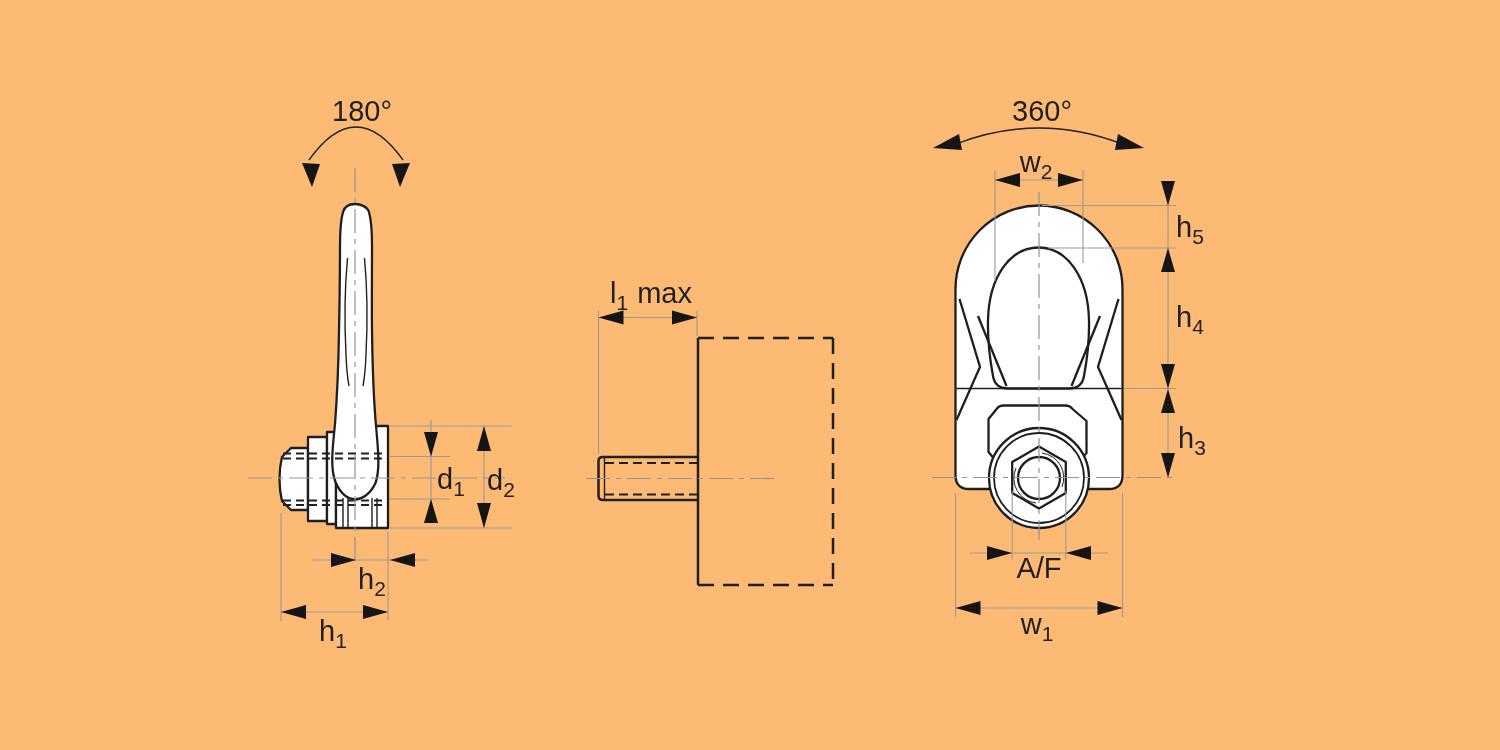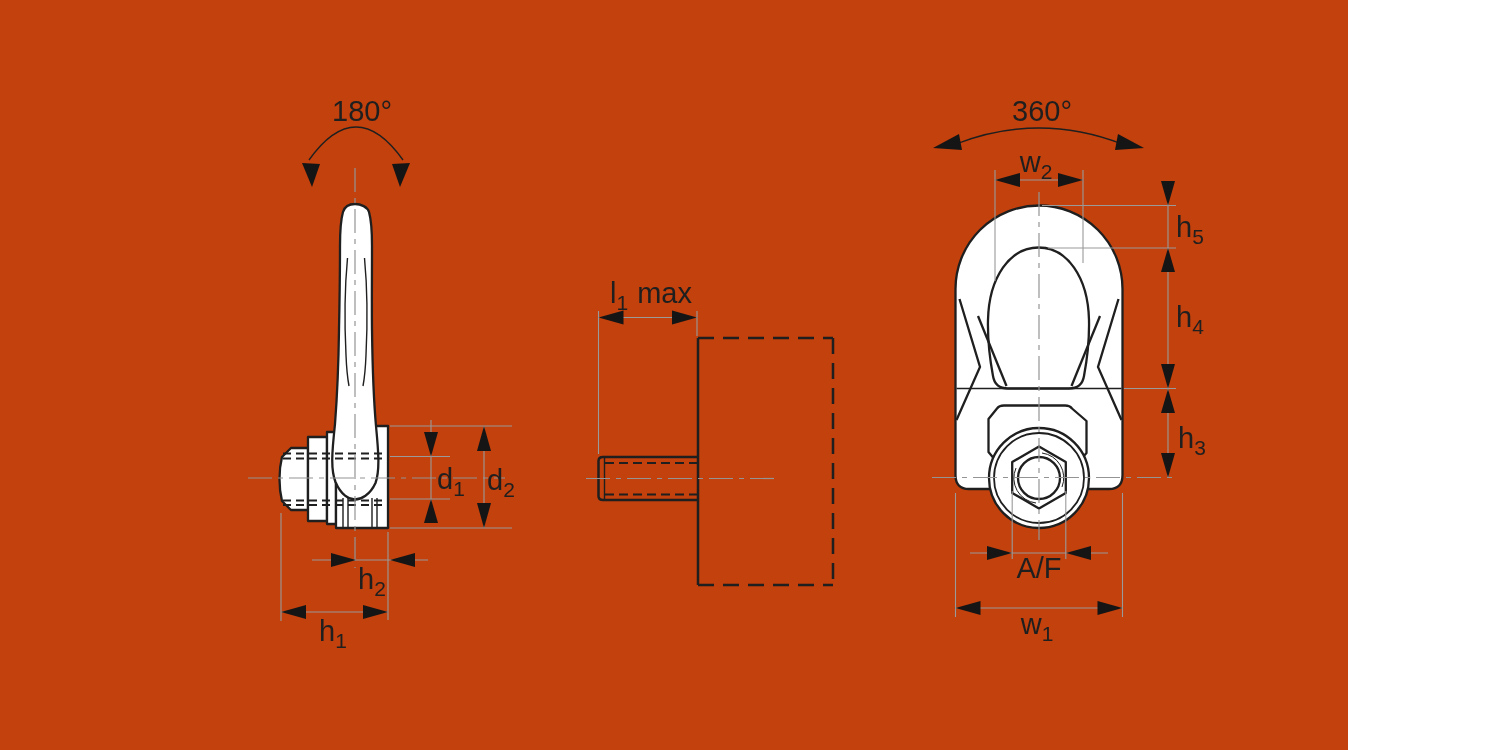--- a/index.html
+++ b/index.html
@@ -1,16 +1,16 @@
 <!DOCTYPE html>
 <html><head>
 <meta charset="utf-8">
 <style>
   html,body{margin:0;padding:0;background:#ffffff;}
-  .canvas{position:relative;width:1348px;height:750px;background:#c2410c;overflow:hidden;}
+  .canvas{position:relative;width:1500px;height:750px;background:#fdba74;overflow:hidden;}
   svg{display:block;}
   text{font-family:"Liberation Sans","DejaVu Sans",sans-serif;fill:#1f1f1f;}
   .lbl{font-size:29px;}
   .sub{font-size:21px;}
   .outline{fill:#ffffff;stroke:#1f1f1f;stroke-width:2.3;stroke-linejoin:round;}
   .edge{fill:none;stroke:#1f1f1f;stroke-width:2.3;stroke-linejoin:miter;}
   .thin{fill:none;stroke:#1f1f1f;stroke-width:1.4;}
   .hair{fill:none;stroke:#1f1f1f;stroke-width:1.0;}
   .hidden-line{fill:none;stroke:#1f1f1f;stroke-width:1.8;stroke-dasharray:8 5;}
   .plate{fill:none;stroke:#1f1f1f;stroke-width:2.5;}

